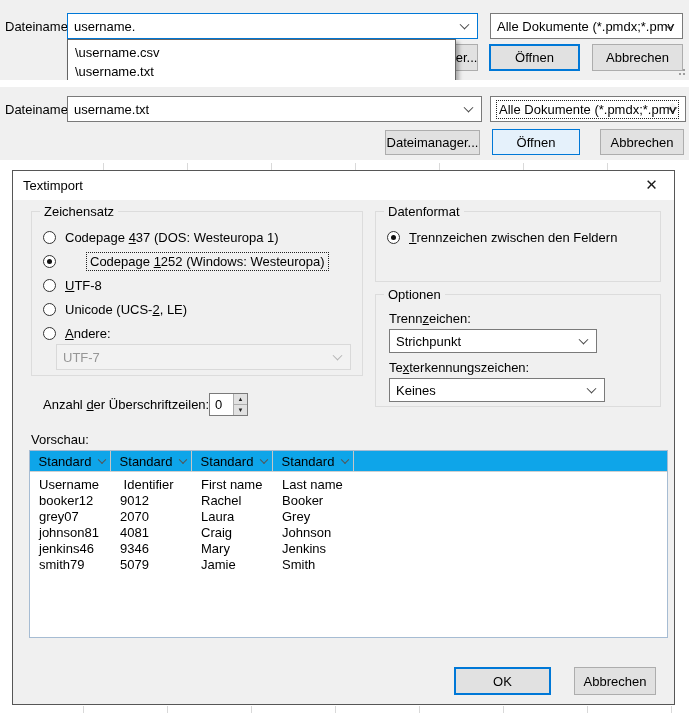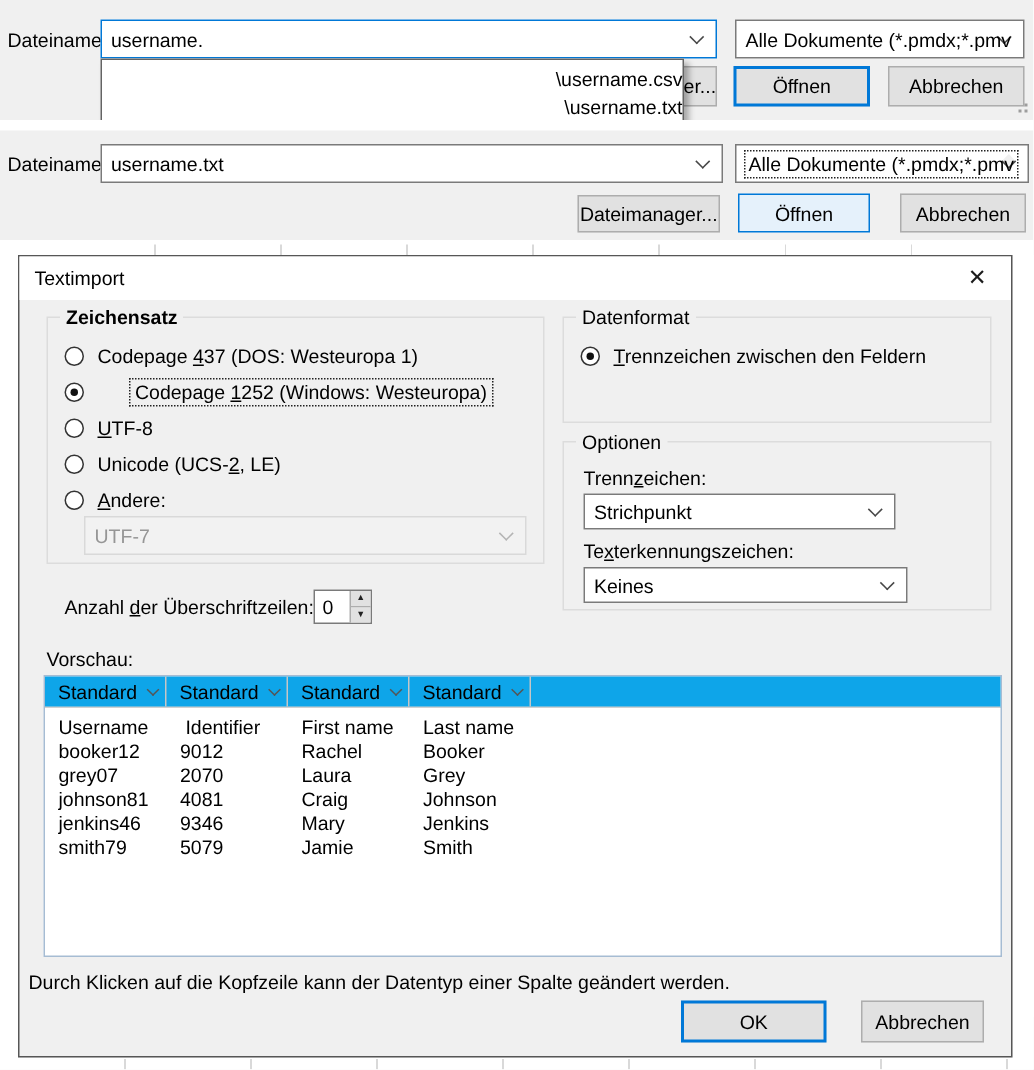--- a/index.html
+++ b/index.html
@@ -13,21 +13,21 @@
   .combo { position:absolute; background:#fff; border:1px solid #7a7a7a; display:flex; align-items:center; padding-left:6px; overflow:hidden; white-space:nowrap; }
   .combo.focus-border { border-color:#0078d7; }
   .chev { position:absolute; right:9px; top:50%; width:7px; height:7px; border-right:1.4px solid #474747; border-bottom:1.4px solid #474747; transform:translateY(-70%) rotate(45deg); }
   .combo .val { position:relative; z-index:1; }
 
   .btn { position:absolute; background:#e1e1e1; border:1px solid #adadad; display:flex; align-items:center; justify-content:center; white-space:nowrap; cursor:default; }
   .btn.default { border:2px solid #0078d7; }
   .btn.hoverblue { background:#e5f1fb; border:1px solid #0078d7; }
 
   .droplist { position:absolute; background:#fff; border:1px solid #646464; box-shadow:3px 3px 4px rgba(0,0,0,0.30); z-index:5; }
-  .droplist .item { height:19px; line-height:19px; padding-left:18px; white-space:pre;text-align:right; }
+  .droplist .item { height:19px; line-height:19px; padding-left:7px; white-space:pre; }
 
   .grip { position:absolute; right:4px; bottom:5px; width:10px; height:10px; }
   .grip i { position:absolute; width:2px; height:2px; background:#9d9d9d; }
 
   .ticks { position:absolute; height:7px; background:repeating-linear-gradient(90deg, transparent 0 83px, #d9d9d9 83px 84px); }
 
   #dialog { position:absolute; left:12px; top:170px; width:663px; height:535px; background:#f0f0f0; border:1px solid #565656; }
   #titlebar { position:absolute; left:0; top:0; width:100%; height:29px; background:#fff; }
   #title { position:absolute; left:10px; top:7px; }
   #closebtn { position:absolute; right:0; top:0; width:45px; height:28px; display:flex; align-items:center; justify-content:center; font-size:15px; color:#1b1b1b; }
@@ -117,21 +117,21 @@
 
   <div class="ticks" style="left:20px; top:163px; width:655px;"></div>
   <div class="ticks" style="left:0; top:706px; width:689px;"></div>
 
   <div id="dialog">
     <div id="titlebar">
       <span id="title">Textimport</span>
       <span id="closebtn">✕</span>
     </div>
 
-    <div class="group" style="left:18px; top:40px; width:332px; height:165px;font-weight:bold;">
+    <div class="group" style="left:18px; top:40px; width:332px; height:165px;">
       <span class="gtitle">Zeichensatz</span>
     </div>
     <div class="radio-row" style="left:30px; top:57px;">
       <span class="radio"></span>
       <span class="rlabel"><span>Codepage </span><u>4</u><span>37 (DOS: Westeuropa 1)</span></span>
     </div>
     <div class="radio-row checked" style="left:30px; top:81px;gap:25px;">
       <span class="radio"></span>
       <span class="rlabel focus-dotted"><span>Codepage </span><u>1</u><span>252 (Windows: Westeuropa)</span></span>
     </div>
@@ -234,19 +234,18 @@
           <span class="pcell c3">Jenkins</span>
         </div>
       <div class="prow" style="top:106px;">
           <span class="pcell c0">smith79</span>
           <span class="pcell c1">5079</span>
           <span class="pcell c2">Jamie</span>
           <span class="pcell c3">Smith</span>
         </div>
     </div>
 
-    <span id="hint" style="left:6px; top:476px;">Durch Klicken auf die Kopfzeile kann der Datentyp einer Spalte geändert werden.</span>
 
     <div class="btn default" style="left:441px; top:496px; width:97px; height:28px;">OK</div>
     <div class="btn" style="left:561px; top:496px; width:82px; height:28px;">Abbrechen</div>
   </div>
 
 </div>
 
 </body></html>

